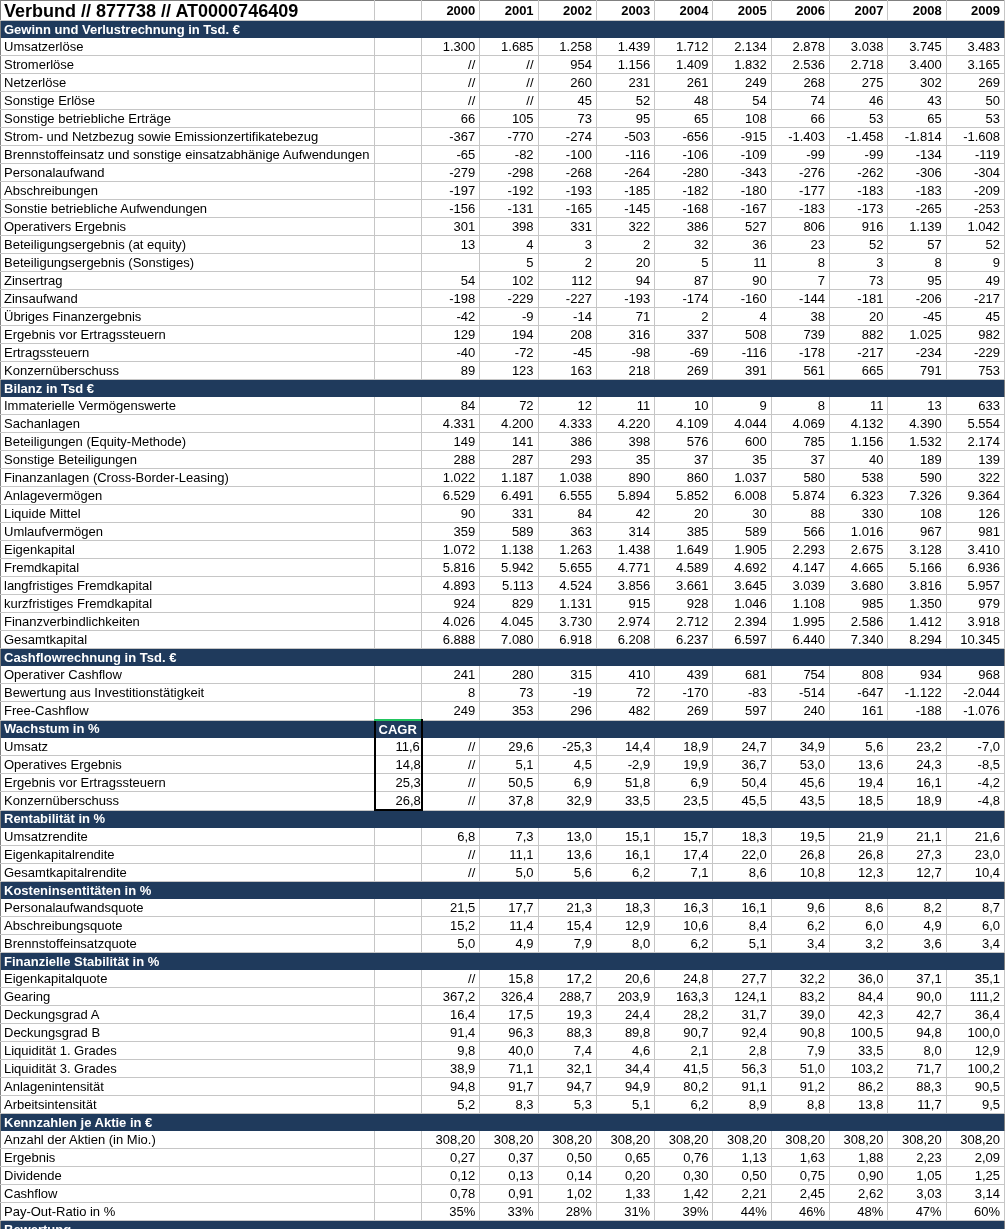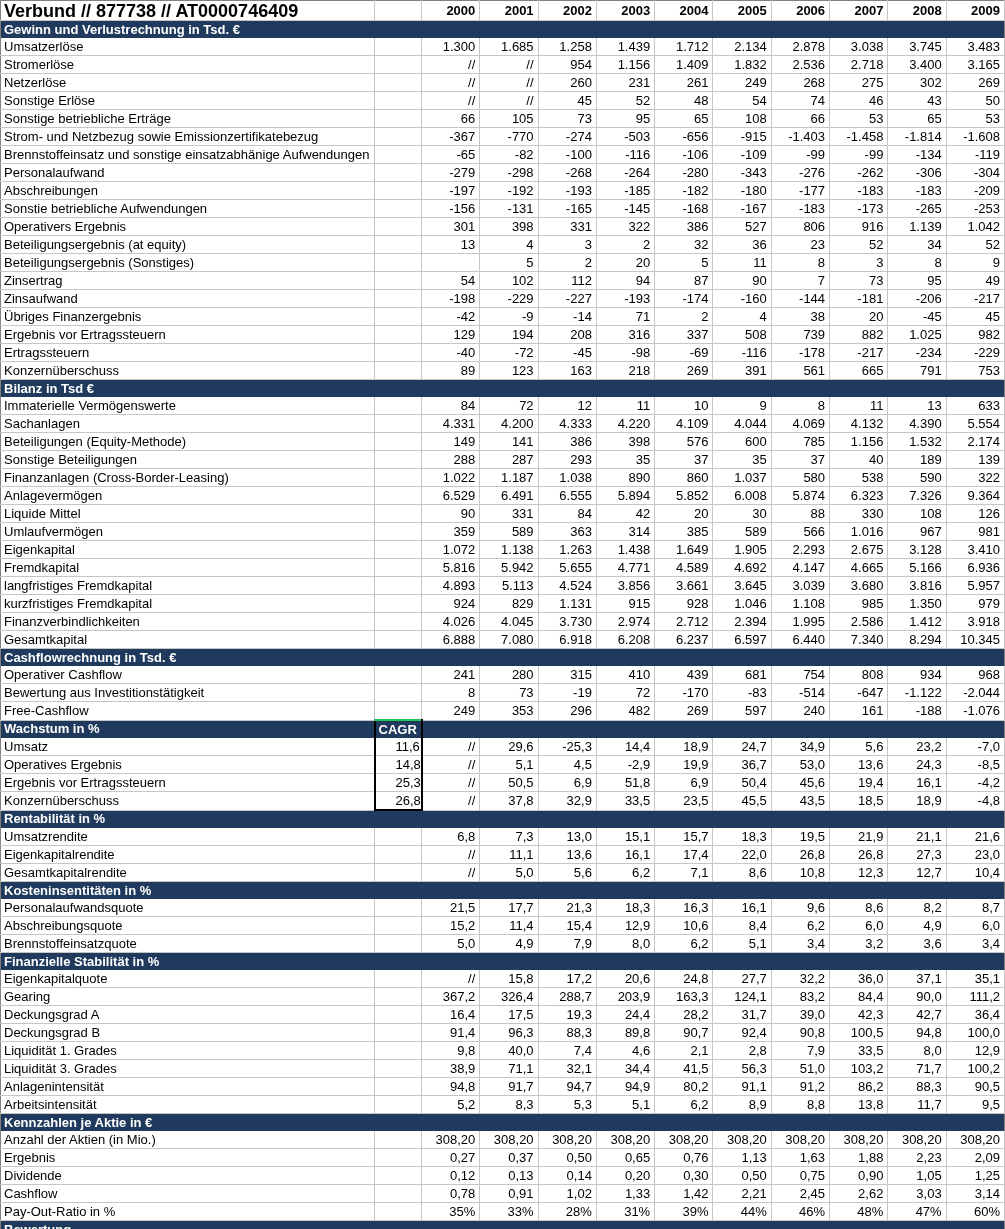--- a/index.html
+++ b/index.html
@@ -248,21 +248,21 @@
           <td class="label">Beteiligungsergebnis (at equity)</td>
           <td></td>
           <td class="num">13</td>
           <td class="num">4</td>
           <td class="num">3</td>
           <td class="num">2</td>
           <td class="num">32</td>
           <td class="num">36</td>
           <td class="num">23</td>
           <td class="num">52</td>
-          <td class="num">34</td>
+          <td class="num">57</td>
           <td class="num">52</td>
         </tr>
         <tr>
           <td class="label">Beteiligungsergebnis (Sonstiges)</td>
           <td></td>
           <td class="num"></td>
           <td class="num">5</td>
           <td class="num">2</td>
           <td class="num">20</td>
           <td class="num">5</td>

